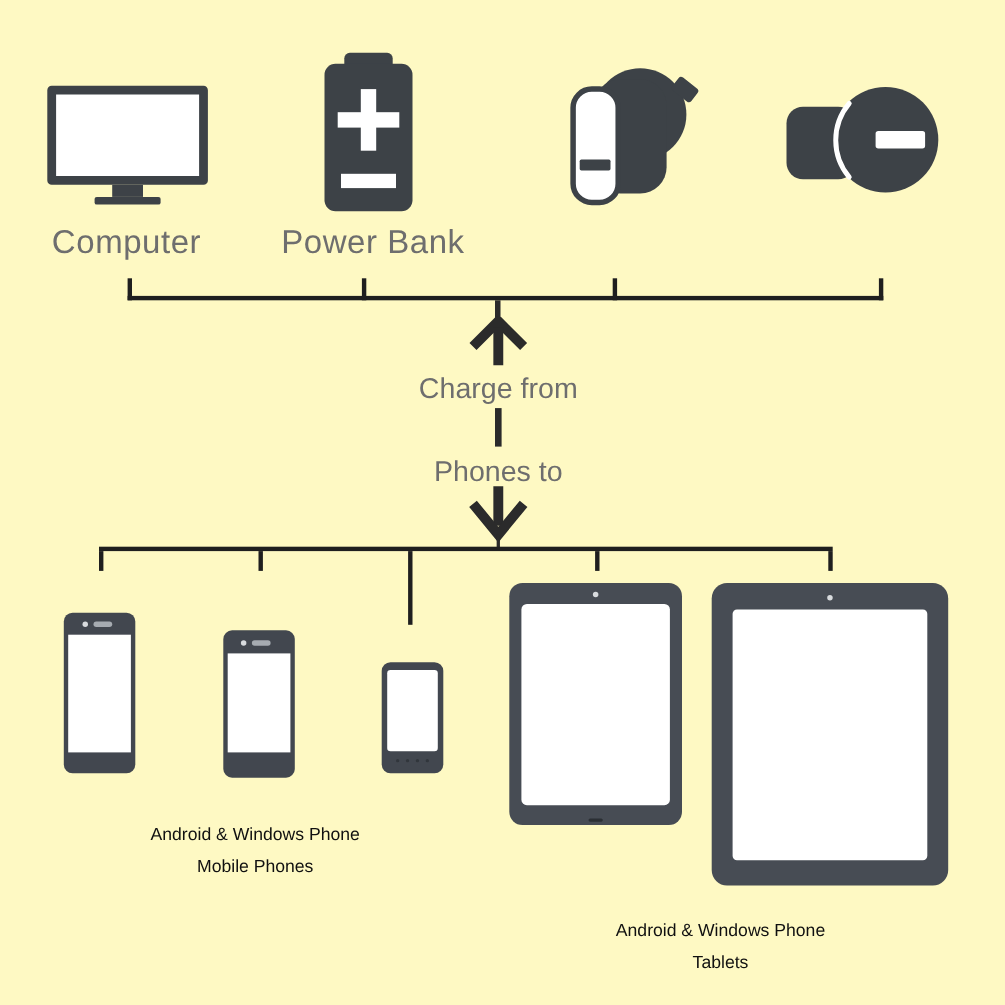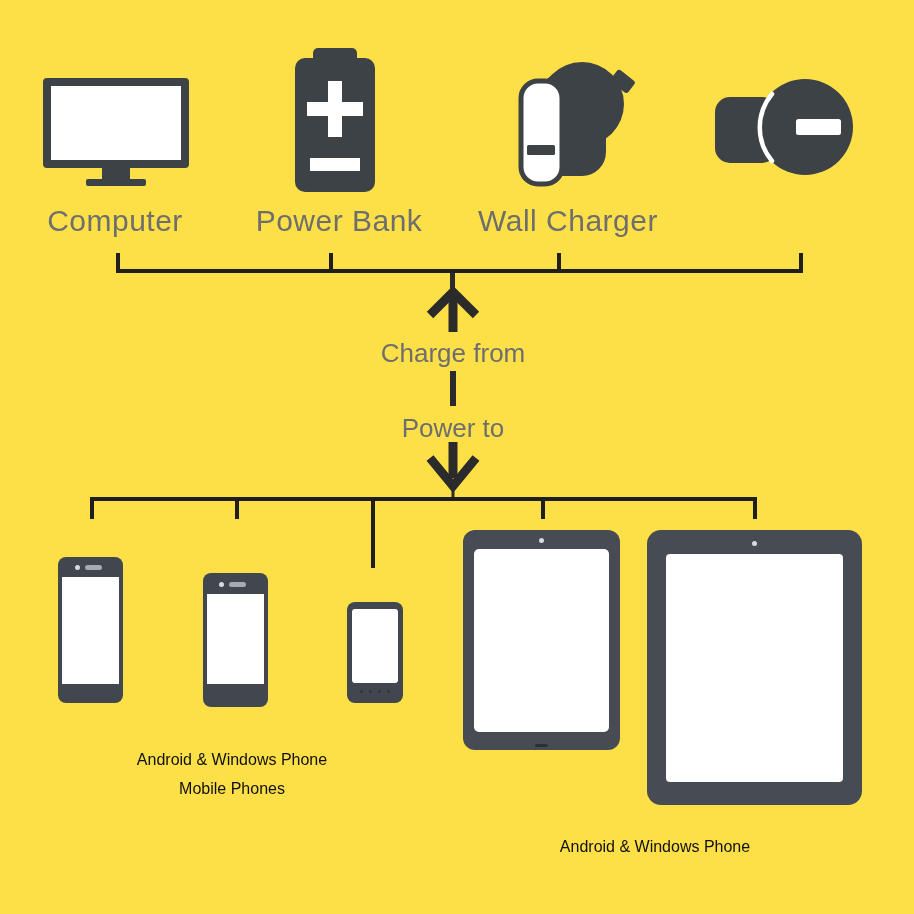--- a/index.html
+++ b/index.html
@@ -1,17 +1,17 @@
 <!DOCTYPE html>
 <html><head>
 <meta charset="utf-8">
 <style>
   html,body{margin:0;padding:0;background:#fff;}
   .canvas{
-    position:relative;width:914px;height:914px;background:#fde047;overflow:hidden;
+    position:relative;width:914px;height:914px;background:#fef9c3;overflow:hidden;
     font-family:"Liberation Sans","DejaVu Sans",sans-serif;
     --icon:#3d4247;--device:#42474f;--tablet:#474c54;--line:#1f1f1f;--arrow:#2b2b2b;
     --gray:#6e6e6e;--black:#101010;
   }
   .abs{position:absolute;}
   
   .src-label{position:absolute;top:204px;width:220px;text-align:center;
     font-size:30px;color:var(--gray);letter-spacing:.5px;white-space:nowrap;}
   
   .monitor-frame{position:absolute;left:0;top:0;width:146px;height:90px;box-sizing:border-box;
@@ -73,39 +73,38 @@
 
   <svg class="abs" style="left:712px;top:70px;" width="152" height="110" viewBox="0 0 152 110">
     <rect x="3" y="27" width="62" height="66" rx="15" fill="#3d4247"></rect>
     <circle cx="93" cy="57" r="48" fill="#3d4247"></circle>
     <path d="M 60 24 A 52 52 0 0 0 60 91" stroke="#ffffff" stroke-width="4.5" fill="none" stroke-linecap="round"></path>
     <rect x="84" y="49" width="45" height="16" rx="2.5" fill="#ffffff"></rect>
   </svg>
 
   <div class="src-label" style="left:5px;">Computer</div>
   <div class="src-label" style="left:229px;">Power Bank</div>
-  <div class="src-label" style="left:458px;">Wall Charger</div>
 
   <div class="line" style="left:116px;top:269px;width:687px;height:4px;"></div>
   <div class="line" style="left:116px;top:253px;width:4px;height:20px;"></div>
   <div class="line" style="left:329px;top:253px;width:4px;height:20px;"></div>
   <div class="line" style="left:557px;top:253px;width:4px;height:20px;"></div>
   <div class="line" style="left:799px;top:253px;width:4px;height:20px;"></div>
   <div class="stub" style="left:450px;top:273px;width:5px;height:20px;"></div>
 
   <svg class="abs" style="left:424px;top:288px;" width="58" height="46" viewBox="0 0 58 46">
     <polyline points="6,27 29,4 52,27" fill="none" stroke="#2b2b2b" stroke-width="9"></polyline>
     <line x1="29" y1="10" x2="29" y2="44" stroke="#2b2b2b" stroke-width="9"></line>
   </svg>
 
   <div class="conn-label" style="top:338px;">Charge from</div>
 
   <div class="stub" style="left:450px;top:371px;width:6px;height:35px;"></div>
 
-  <div class="conn-label" style="top:413px;">Power to</div>
+  <div class="conn-label" style="top:413px;">Phones to</div>
 
   <svg class="abs" style="left:424px;top:441px;" width="58" height="60" viewBox="0 0 58 60">
     <line x1="29" y1="1" x2="29" y2="37" stroke="#2b2b2b" stroke-width="9"></line>
     <polyline points="6,17 29,45 52,17" fill="none" stroke="#2b2b2b" stroke-width="9"></polyline>
     <line x1="29" y1="45" x2="29" y2="59" stroke="#2b2b2b" stroke-width="3"></line>
   </svg>
 
   <div class="line" style="left:90px;top:497px;width:667px;height:4px;"></div>
   <div class="line" style="left:90px;top:501px;width:4px;height:18px;"></div>
   <div class="line" style="left:235px;top:501px;width:4px;height:18px;"></div>
@@ -144,15 +143,16 @@
     <div class="screen" style="left:19px;top:24px;width:177px;height:228px;border-radius:4px;"></div>
   </div>
 
   <div class="tgt-label" style="left:62px;top:745px;">
     <div>Android &amp; Windows Phone</div>
     <div>Mobile Phones</div>
   </div>
 
   <div class="tgt-label" style="left:485px;top:832px;">
     <div>Android &amp; Windows Phone</div>
+    <div>Tablets</div>
   </div>
 
 </div>
 
 </body></html>

